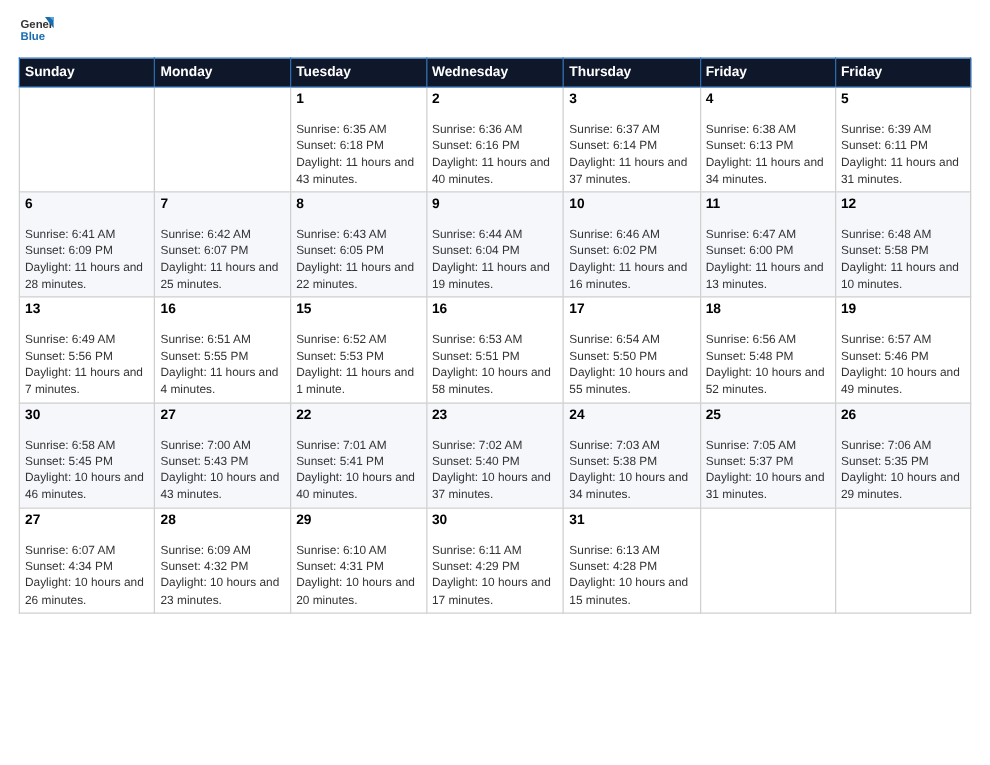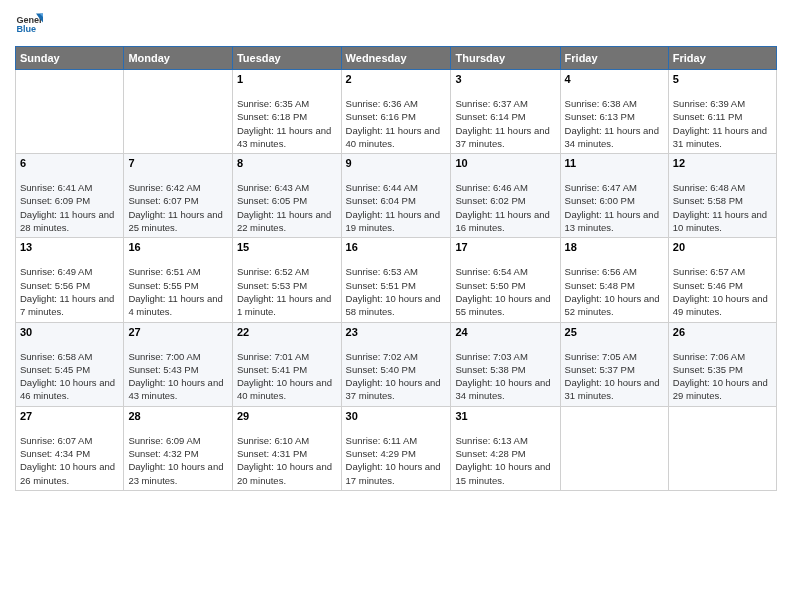--- a/index.html
+++ b/index.html
@@ -41,21 +41,21 @@
     .location {
       font-size: 14px;
       color: #555;
     }
     table {
       width: 100%;
       border-collapse: collapse;
       font-size: 10px;
     }
     thead tr {
-      background-color: #737373;
+      background-color: #0f172a;
       color: white;
     }
     thead th {
       padding: 5px 4px;
       text-align: left;
       font-size: 11px;
       font-weight: bold;
       border: 1px solid #2b6cb0;
     }
     tbody tr {
@@ -196,21 +196,21 @@
           </td>
           <td>
             <span class="day-number">17</span>
             <div class="day-info">Sunrise: 6:54 AM<br>Sunset: 5:50 PM<br>Daylight: 10 hours and 55 minutes.</div>
           </td>
           <td>
             <span class="day-number">18</span>
             <div class="day-info">Sunrise: 6:56 AM<br>Sunset: 5:48 PM<br>Daylight: 10 hours and 52 minutes.</div>
           </td>
           <td>
-            <span class="day-number">20</span>
+            <span class="day-number">19</span>
             <div class="day-info">Sunrise: 6:57 AM<br>Sunset: 5:46 PM<br>Daylight: 10 hours and 49 minutes.</div>
           </td>
         </tr>
         <tr>
           <td>
             <span class="day-number">30</span>
             <div class="day-info">Sunrise: 6:58 AM<br>Sunset: 5:45 PM<br>Daylight: 10 hours and 46 minutes.</div>
           </td>
           <td>
             <span class="day-number">27</span>

